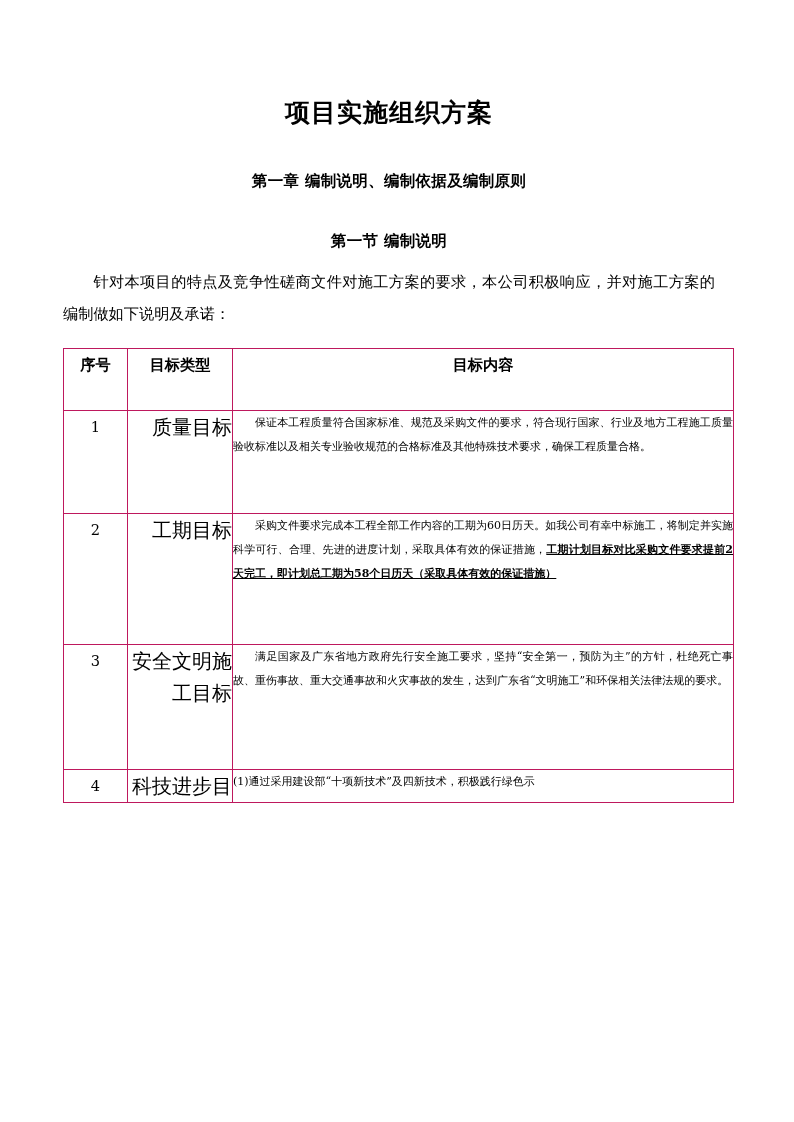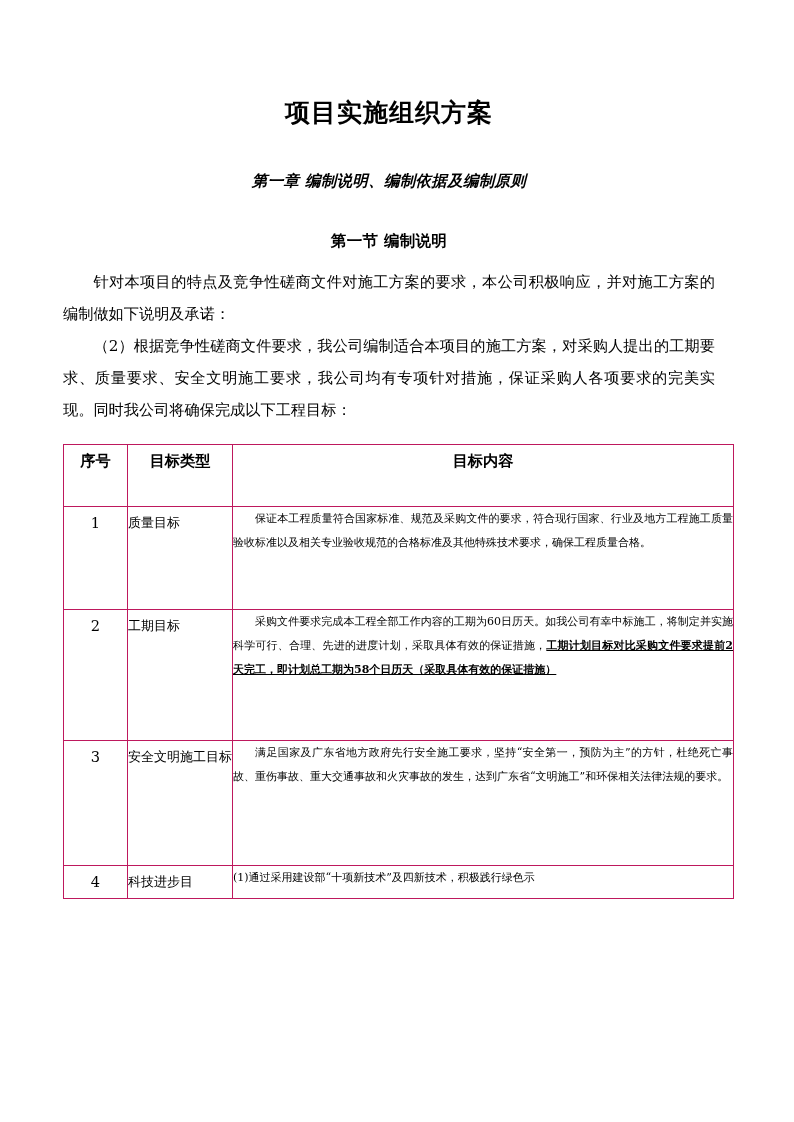--- a/index.html
+++ b/index.html
@@ -39,21 +39,20 @@
     font-weight: bold;
     margin: 40px 0 0 0;
     letter-spacing: 0.3px;
   }
   .h-chapter {
     text-align: center;
     font-size: 15.5px;
     font-weight: bold;
     margin: 39px 0 0 0;
     letter-spacing: 0.3px;
-    font-style: italic;
   }
   .h-section {
     text-align: center;
     font-size: 15.5px;
     font-weight: bold;
     margin: 39px 0 14px 0;
     letter-spacing: 0.3px;
   }
 
   .para {
@@ -88,22 +87,22 @@
     line-height: 32px;
     padding: 12px 0 20px 0;
   }
   .td-no {
     text-align: center;
     font-size: 14.6px;
     line-height: 32px;
     padding: 8px 0 0 0;
   }
   .td-type {
-    text-align: left;
-    font-size: 13px;
+    text-align: right;
+    font-size: 20px;
     line-height: 32px;
     padding: 8px 4px 0 4px;
   }
   .td-body {
     font-size: 11px;
     line-height: 24px;
     padding: 8px 9px 0 9px;
     text-align: justify;
     text-justify: inter-ideograph;
     text-indent: 2em;
@@ -123,21 +122,20 @@
 <body>
 
 <div class="page">
 
   <h1 class="doc-title">项目实施组织方案</h1>
 
   <div class="h-chapter">第一章  编制说明、编制依据及编制原则</div>
   <div class="h-section">第一节  编制说明</div>
 
   <p class="para first">针对本项目的特点及竞争性磋商文件对施工方案的要求，本公司积极响应，并对施工方案的编制做如下说明及承诺：</p>
-  <p class="para">（2）根据竞争性磋商文件要求，我公司编制适合本项目的施工方案，对采购人提出的工期要求、质量要求、安全文明施工要求，我公司均有专项针对措施，保证采购人各项要求的完美实现。同时我公司将确保完成以下工程目标：</p>
 
   <table class="goals">
     <colgroup>
       <col class="c-no">
       <col class="c-type">
       <col class="c-body">
     </colgroup>
     <thead>
       <tr class="row-h">
         <th class="th-cell">序号</th>

